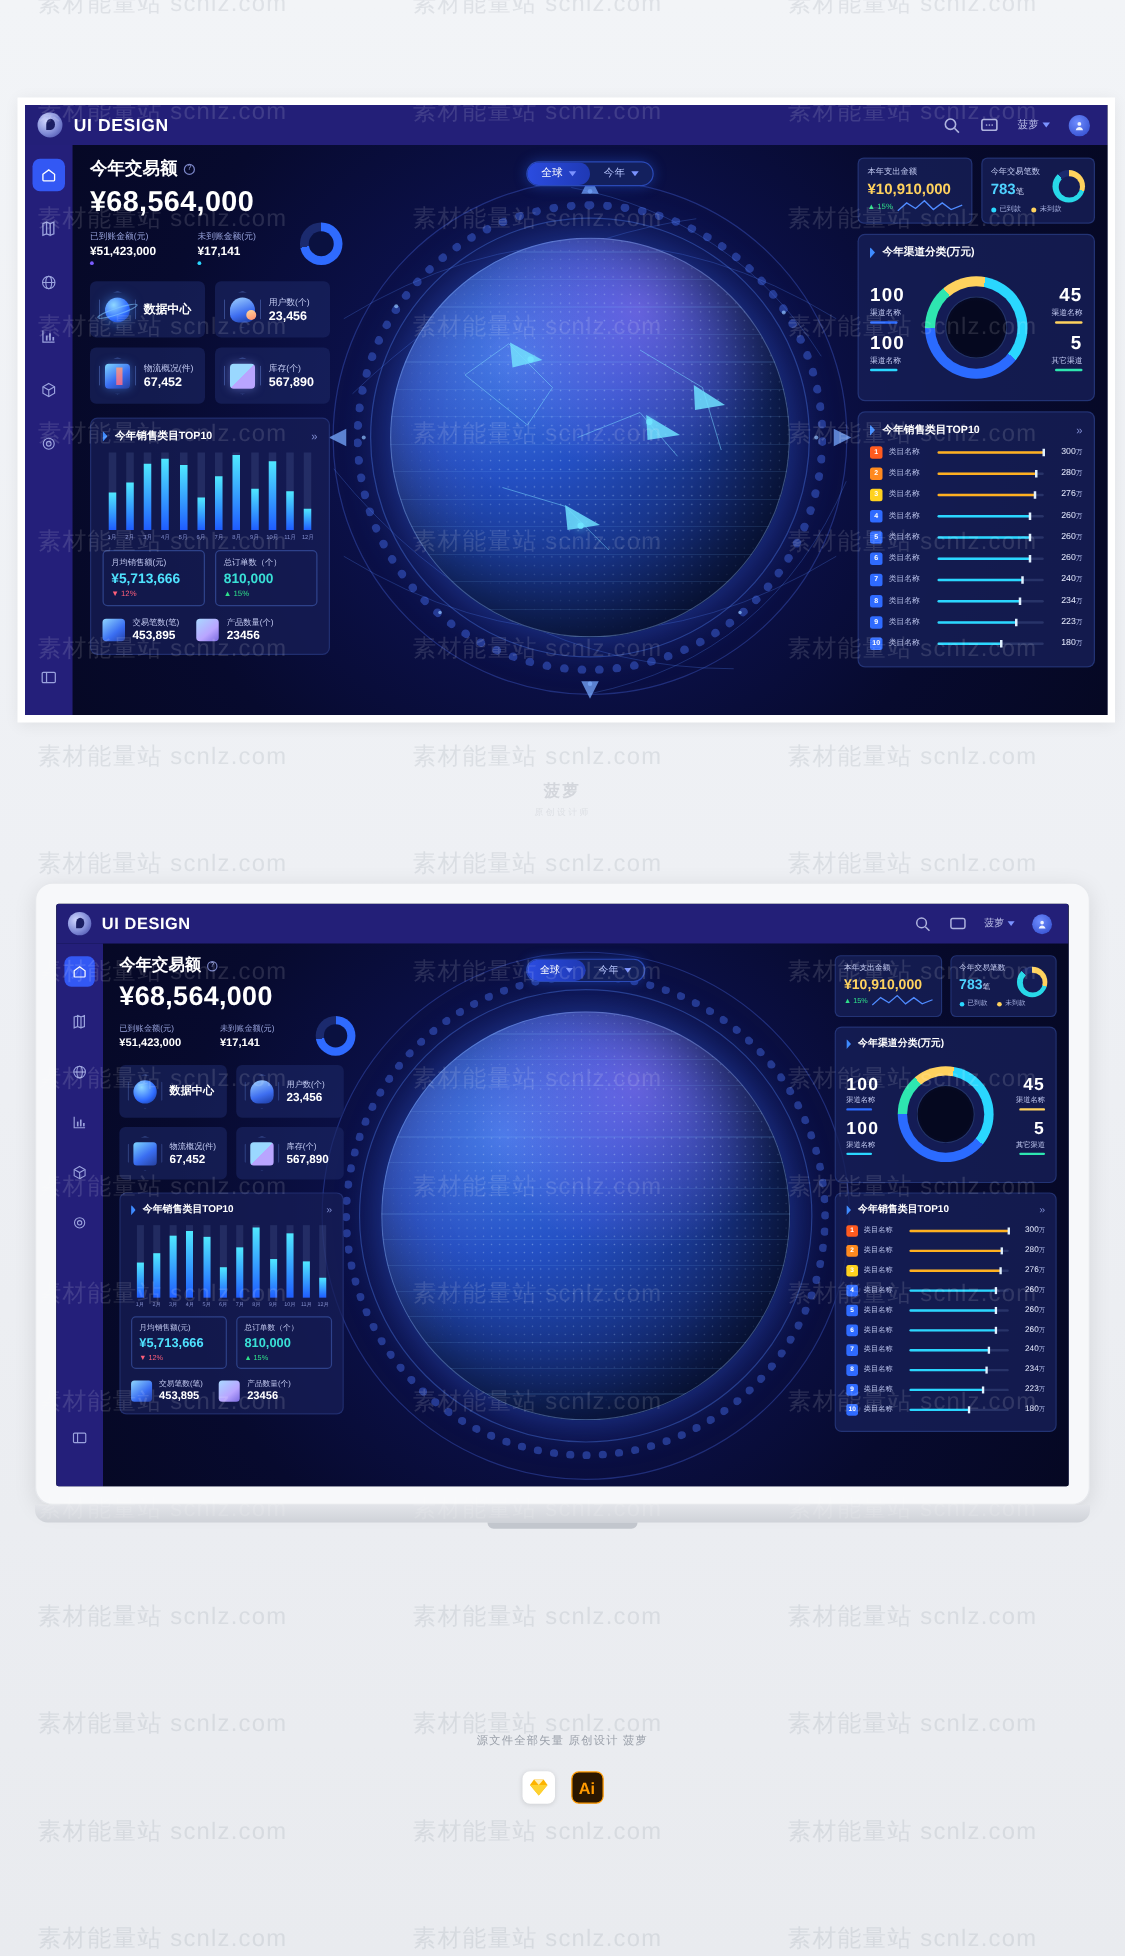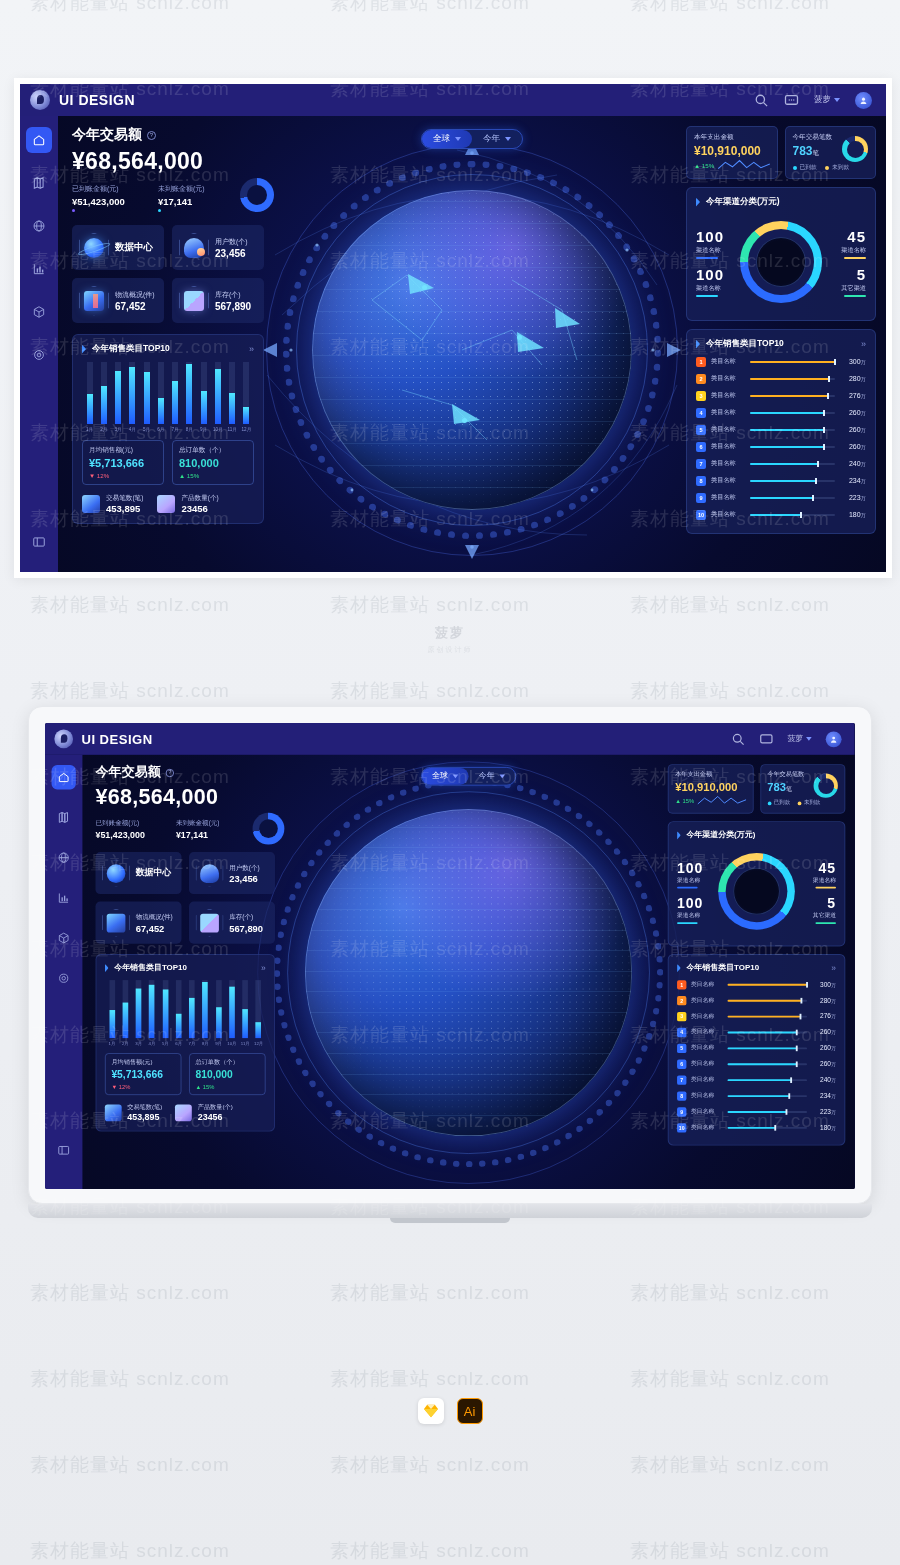--- a/index.html
+++ b/index.html
@@ -285,21 +285,21 @@
     width:120px;height:5px;margin:0 auto; background:#c2c6cd; border-radius:0 0 6px 6px;
   }
 
   
   .footer{ position:absolute; left:0; right:0; top:1380px; text-align:center; z-index:30; }
   .f1{ color:#4a4f59; font-size:13px; font-weight:bold; letter-spacing:1.5px; }
   .f2{ color:#9aa0aa; font-size:9px; margin-top:6px; letter-spacing:1px; }
   .ficons{ display:flex; justify-content:center; gap:13px; margin-top:18px; }
   .ficon{ width:26px;height:26px;border-radius:6px; display:flex;align-items:center;justify-content:center; }
   .ficon.sketch{ background:#fff; box-shadow:0 1px 4px rgba(0,0,0,.12); }
-  .ficon.ai{ background:#2b1700; color:#ff9a00; font-weight:normal; font-size:13px; border:1px solid #ff9a00; }
+  .ficon.ai{ background:#2b1700; color:#ff9a00; font-weight:bold; font-size:13px; border:1px solid #ff9a00; }
   .mid-wm{ position:absolute; left:0; right:0; top:624px; text-align:center; z-index:20; }
   .mid-wm .a{ color:#d3d6dc; font-size:13px; font-weight:bold; letter-spacing:2px; }
   .mid-wm .b{ color:#dcdfe4; font-size:7px; letter-spacing:2px; margin-top:3px; }
 </style>
 </head>
 <body>
 
 <div class="top-frame">
   <div class="dash">
 
@@ -1220,20 +1220,21 @@
           </div>
         </div>
       </div>
     </div>
   </div>
   <div class="base"></div>
   <div class="notch"></div>
 </div>
 
 <div class="footer">
+  <div class="f2">源文件全部矢量 原创设计 菠萝</div>
   <div class="ficons">
     <div class="ficon sketch">
       <svg width="16" height="14" viewBox="0 0 24 22">
         <polygon points="12,21 1,8 6,1 18,1 23,8" fill="#fdb300"></polygon>
         <polygon points="12,21 1,8 23,8" fill="#fdd231"></polygon>
         <polygon points="6,1 12,8 18,1" fill="#feeeb7"></polygon>
       </svg>
     </div>
     <div class="ficon ai">Ai</div>
   </div>

